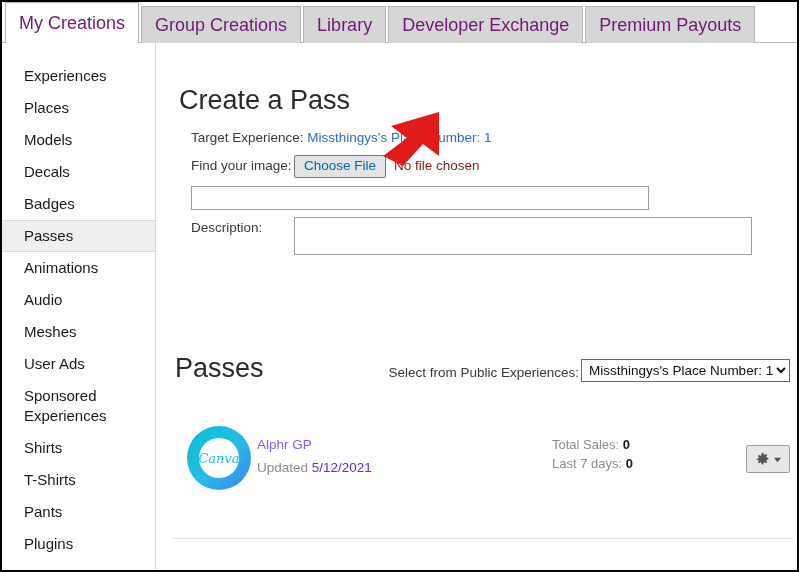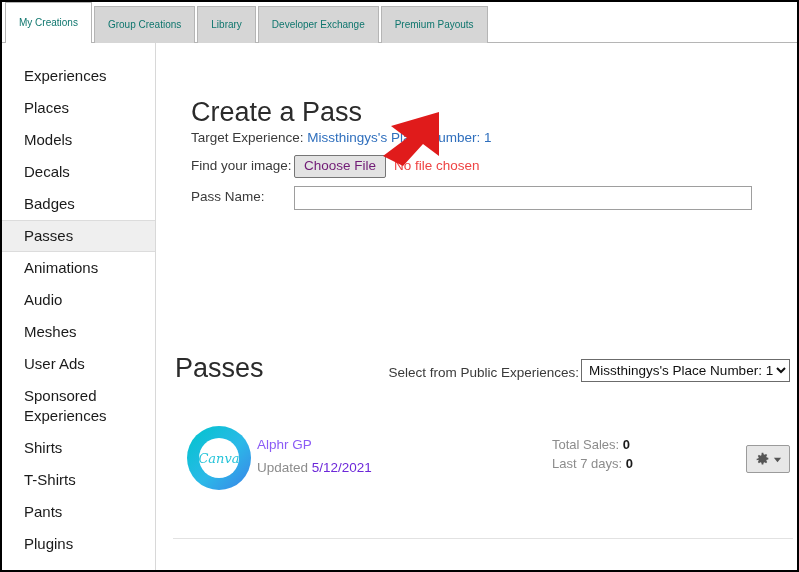--- a/index.html
+++ b/index.html
@@ -43,22 +43,22 @@
     left: 3px; bottom: 0;
     display: flex;
     align-items: flex-end;
     height: 40px;
     z-index: 2;
   }
   .tab {
     height: 37px;
     line-height: 36px;
     padding: 0 13px;
-    font-size: 10px;
-    color: #0f766e;
+    font-size: 18px;
+    color: #701a75;
     background: #d6d6d6;
     border: 1px solid #b5b5b5;
     border-bottom: none;
     margin-right: 2px;
     white-space: nowrap;
     cursor: pointer;
   }
   .tab.active {
     background: #ffffff;
     height: 41px;
@@ -105,21 +105,21 @@
   .main {
     position: absolute;
     left: 159px; top: 41px;
     width: 636px; height: 529px;
     background: #ffffff;
   }
   .page-title {
     font-size: 27px;
     font-weight: normal;
     color: #2b2b2b;
-    margin: 16px;
+    margin: 4px;
     position: absolute;
     left: 14px; top: 38px;
   }
 
   .form {
     position: absolute;
     left: 30px;
     top: 84px;
     width: 580px;
   }
@@ -145,27 +145,27 @@
   .target-link {
     color: #2f6fbd;
     cursor: pointer;
   }
   .choose-file {
     font-size: 13.5px;
     background: #e3e3e3;
     border: 1px solid #767676;
     border-radius: 2px;
     padding: 2px 9px 3px;
-    color: #701a75;
+    color: #0369a1;
     cursor: pointer;
     line-height: 16px;
   }
   .no-file {
     font-size: 13.5px;
-    color: #ef4444;
+    color: #7f1d1d;
     margin-left: 8px;
     line-height: 22px;
   }
   .txt-input {
     border: 1px solid #9e9e9e;
     background: #ffffff;
     height: 24px;
     width: 458px;
     outline: none;
     font-family: "Liberation Sans", sans-serif;
@@ -349,24 +349,27 @@
         <span class="target-link">Missthingys's Place Number: 1</span>
       </div>
 
       <div class="form-row">
         <span class="form-label">Find your image:</span>
         <button class="choose-file">Choose File</button>
         <span class="no-file">No file chosen</span>
       </div>
 
       <div class="form-row">
-        <span class="form-label">Pass Name:</span>
         <input class="txt-input" type="text" placeholder="" style="">
       </div>
 
+      <div class="form-row">
+        <span class="form-label">Description:</span>
+        <textarea class="txt-area" placeholder="" style=""></textarea>
+      </div>
 
     </div>
 
 
     <div class="passes-head">
       <h2 class="passes-title">Passes</h2>
       <span class="select-label">Select from Public Experiences:</span>
       <select class="exp-select">
         <option>Missthingys's Place Number: 1</option>
       </select>

